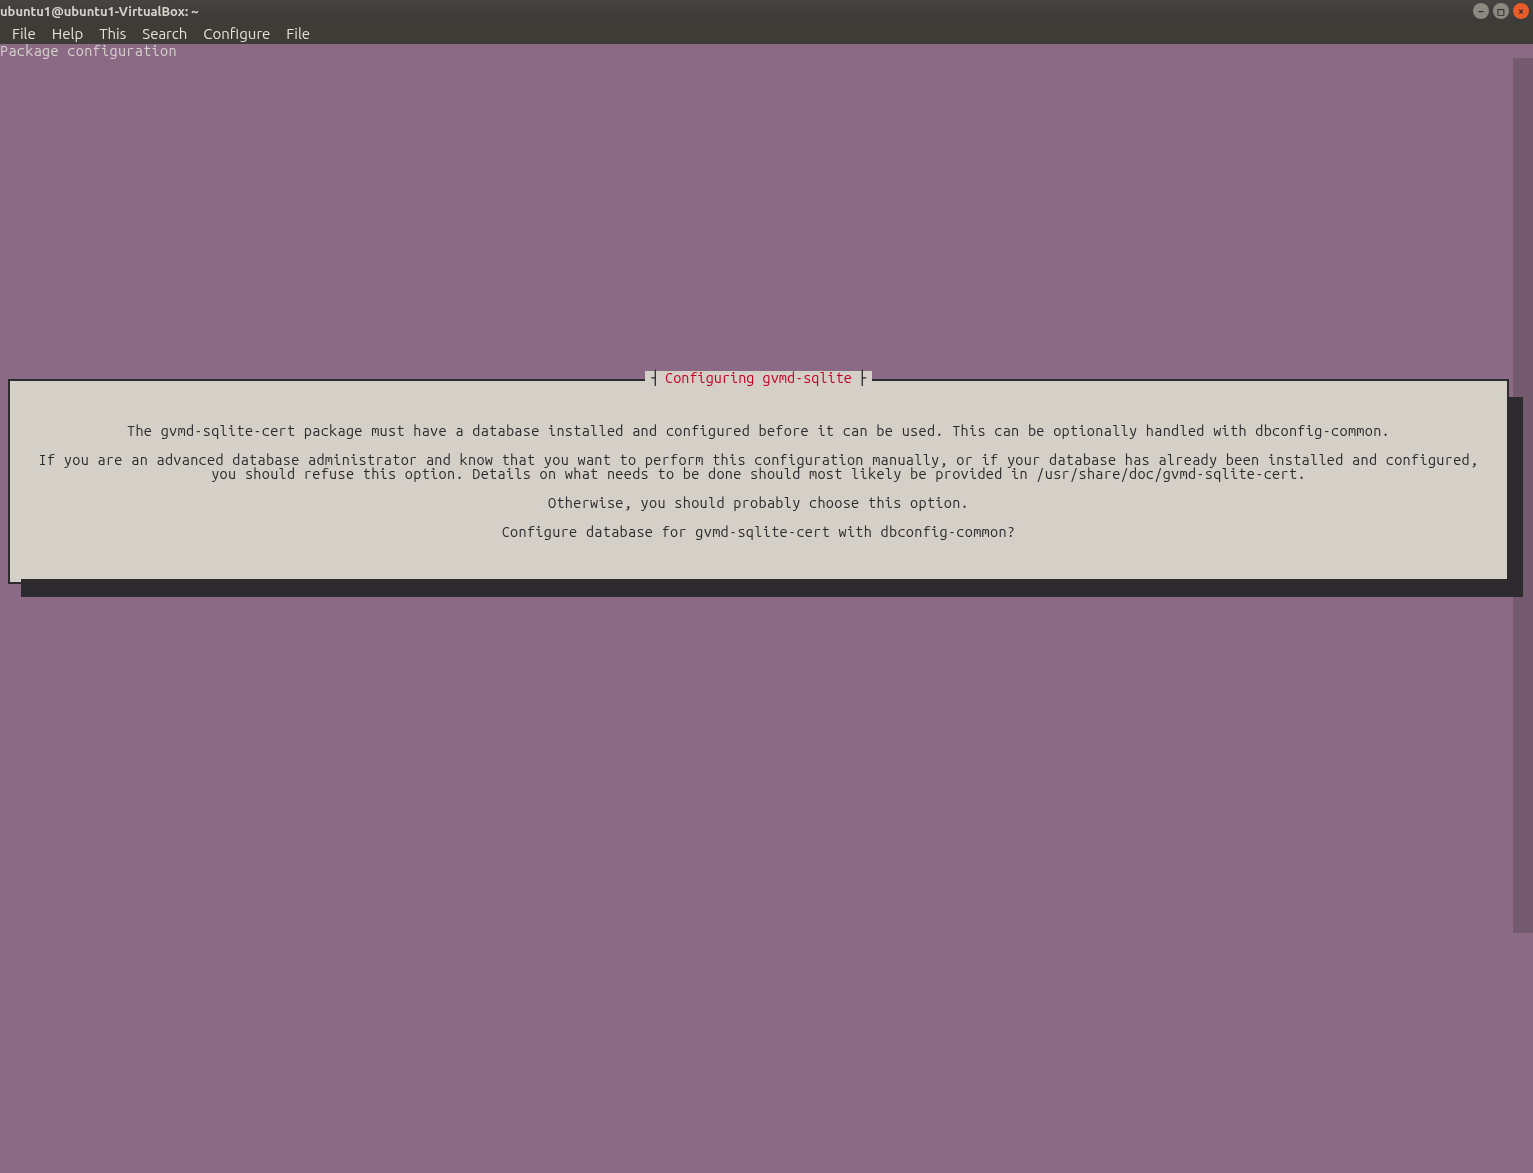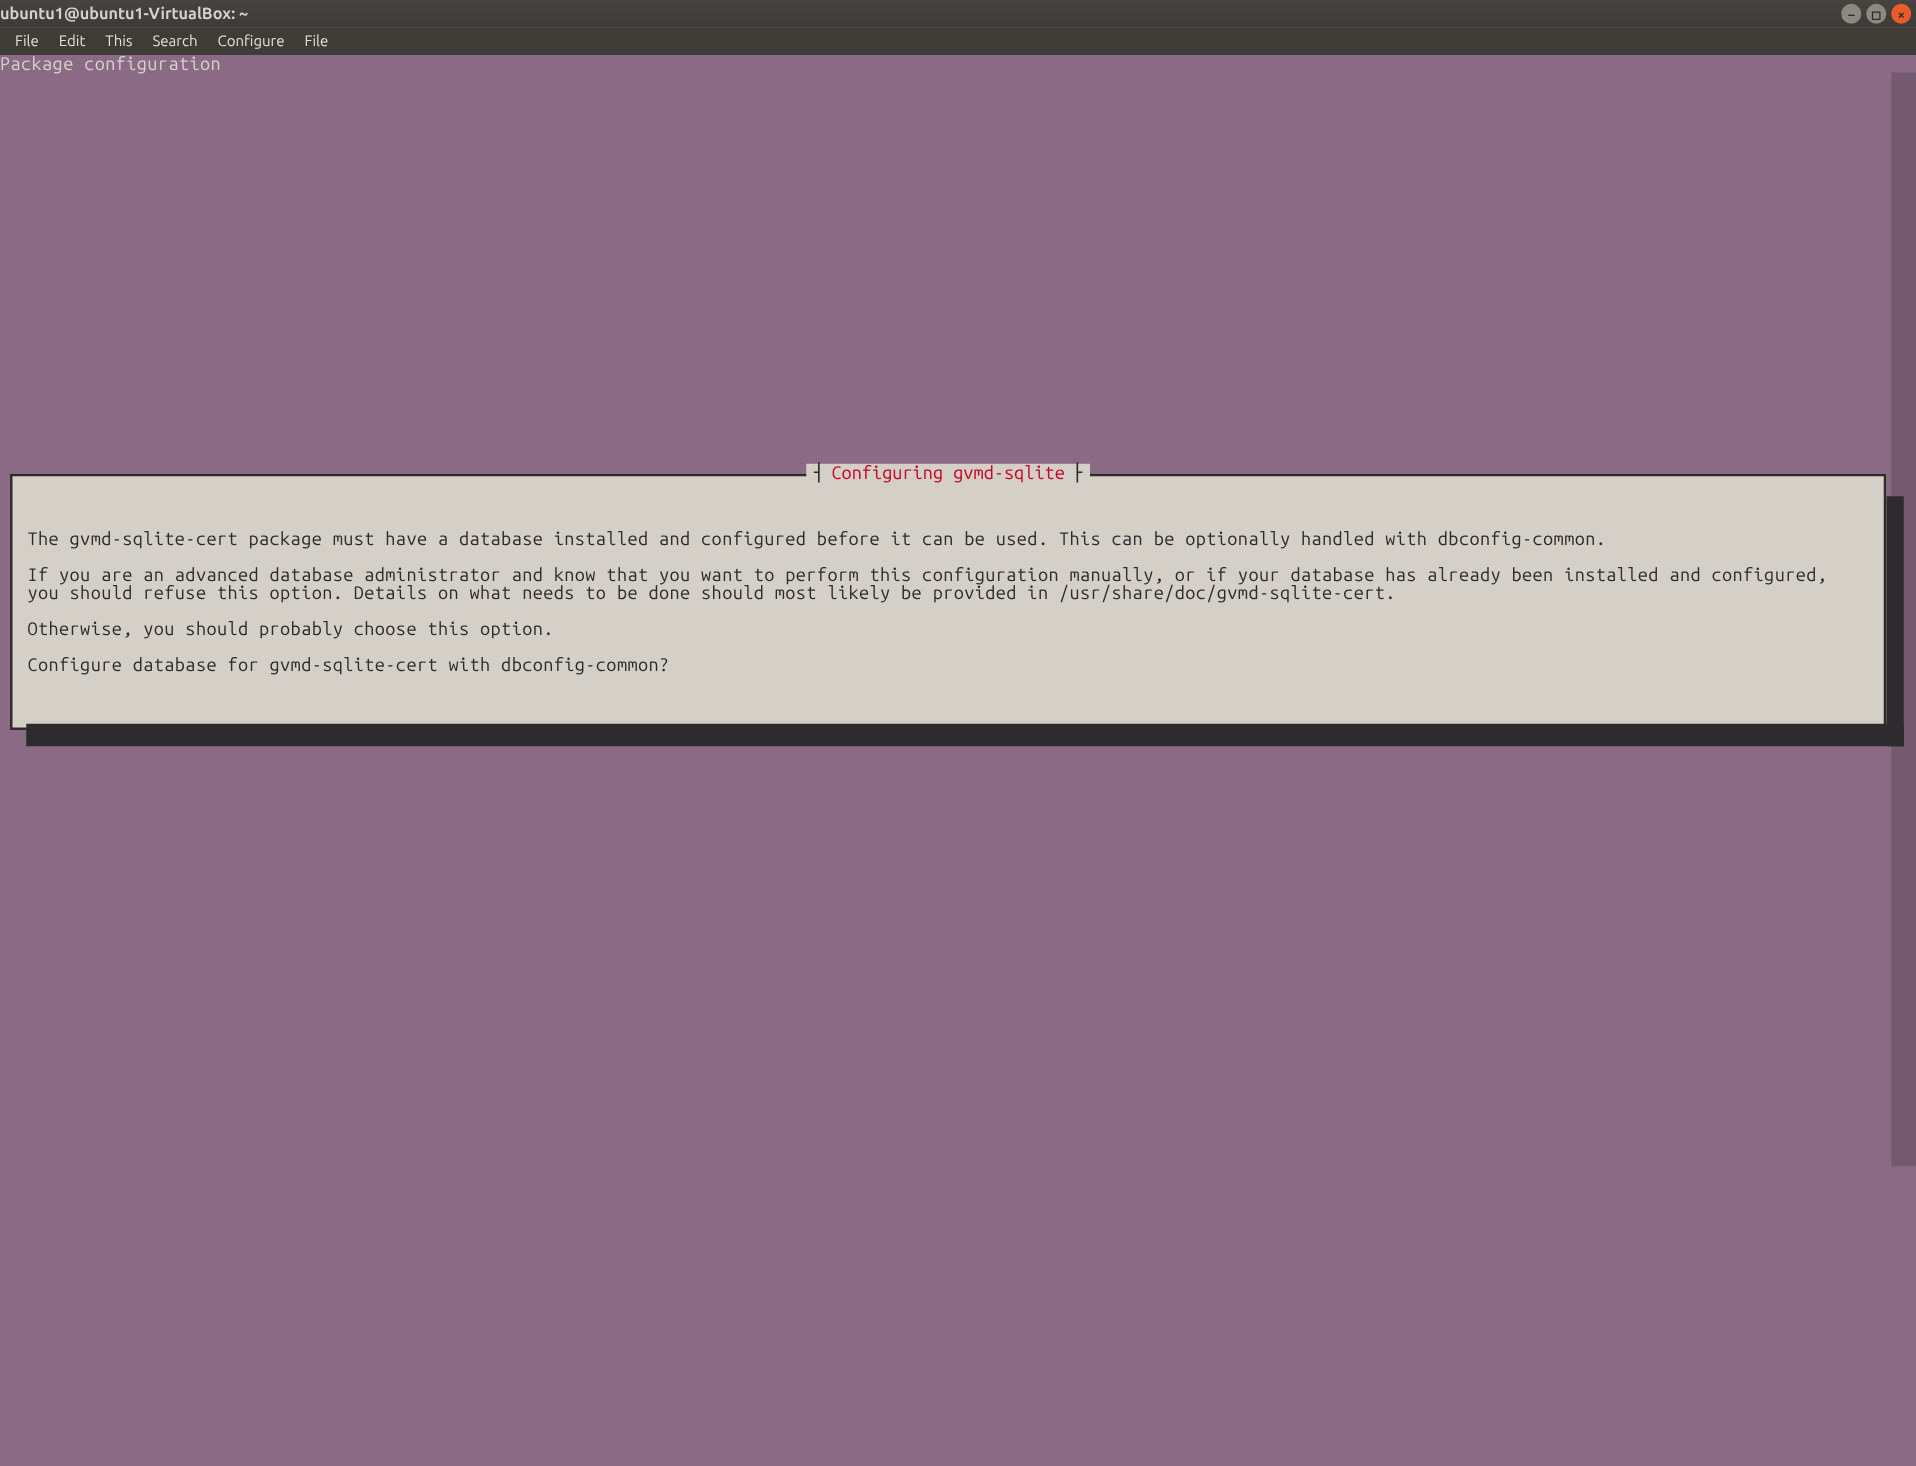--- a/index.html
+++ b/index.html
@@ -40,21 +40,21 @@
   .win-min { background: #8b8980; }
   .win-max { background: #8b8980; }
   .win-close { background: #e95b28; }
   .menubar {
     height: 22px;
     background: #3d3c37;
     display: flex;
     align-items: center;
     padding: 0 4px;
     font-family: Ubuntu, Cantarell, sans-serif;
-    font-size: 12px;
+    font-size: 15px;
     color: #e4e1da;
     gap: 0;
   }
   .menu-item { padding: 2px 8px; cursor: default; }
   .terminal-area {
     position: absolute;
     top: 44px;
     left: 0;
     right: 0;
     bottom: 0;
@@ -106,20 +106,21 @@
     display: flex;
     gap: 6px;
     align-items: center;
     color: #c60024;
   }
   .dialog-title-pipe { color: #2e2b2e; }
   .dialog-body {
     white-space: pre-wrap;
     letter-spacing: 0.3px;
     padding-top: 18px;
+    text-align: center;
   }
   .button-row {
     display: flex;
     margin-top: 14px;
     letter-spacing: 0.3px;
   }
   .btn-yes-wrap { width: 48%; display:flex; justify-content:center; }
   .btn-no-wrap  { width: 52%; display:flex; justify-content:center; }
   .btn-yes {
     background: #c60024;
@@ -151,21 +152,21 @@
   <span>ubuntu1@ubuntu1-VirtualBox: ~</span>
   <div class="window-controls">
     <div class="win-btn win-min">–</div>
     <div class="win-btn win-max">◻</div>
     <div class="win-btn win-close">×</div>
   </div>
 </div>
 
 <div class="menubar">
   <span class="menu-item">File</span>
-  <span class="menu-item">Edit</span>
+  <span class="menu-item">Help</span>
   <span class="menu-item">This</span>
   <span class="menu-item">Search</span>
   <span class="menu-item">Configure</span>
   <span class="menu-item">File</span>
 </div>
 
 <div class="terminal-area">
   <div class="header-text">Package configuration</div>
 
   <div class="scrollbar-shadow"></div>

